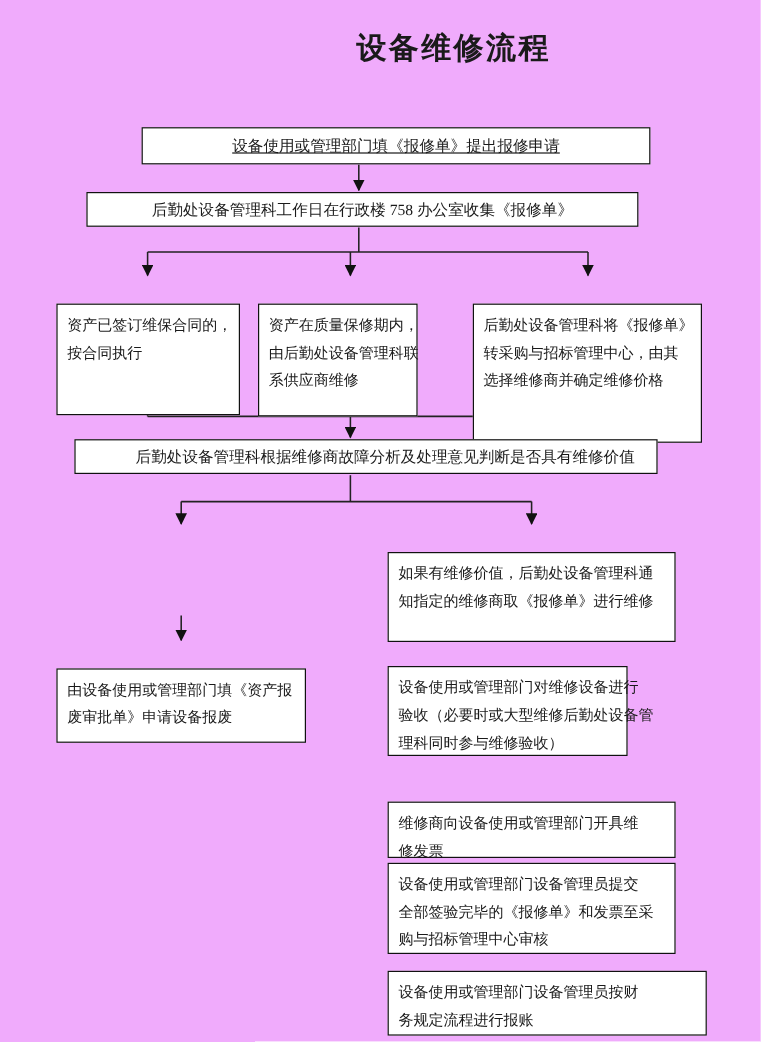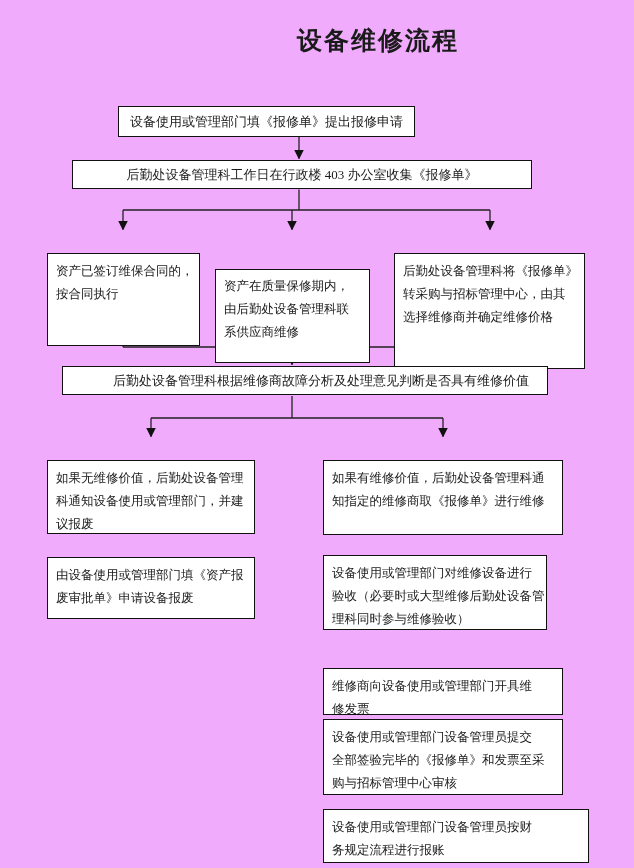--- a/index.html
+++ b/index.html
@@ -55,30 +55,30 @@
   .node.multi {
     padding: 6px 8px;
     margin-top: 22px;
   }
   .node.multi .txt {
     font-size: 12.5px;
     line-height: 23px;
   }
 
   
-  .n-submit   { left:118px; top:106px; width:297px; height:31px; }
+  .n-submit   { left:118px; top:106px; width:424px; height:31px;text-decoration:underline; }
   .n-collect  { left: 72px; top:160px; width:460px; height:29px; }
   .n-contract { left: 47px; top:231px; width:153px; height:93px; }
-  .n-warranty { left:215px; top:247px; width:155px; height:94px;font-family:Liberation Mono, monospace; }
+  .n-warranty { left:215px; top:231px; width:133px; height:94px; }
   .n-transfer { left:394px; top:231px; width:191px; height:116px; }
   .n-judge    { left: 62px; top:366px; width:486px; height:29px;padding-left:32px; }
   .n-novalue  { left: 47px; top:438px; width:208px; height:74px; }
   .n-hasvalue { left:323px; top:438px; width:240px; height:75px; }
   .n-scrap    { left: 47px; top:535px; width:208px; height:62px; }
-  .n-accept   { left:323px; top:533px; width:224px; height:75px; }
+  .n-accept   { left:323px; top:533px; width:200px; height:75px; }
   .n-invoice  { left:323px; top:646px; width:240px; height:47px; }
   .n-review   { left:323px; top:697px; width:240px; height:76px; }
   .n-reimburse{ left:323px; top:787px; width:266px; height:54px; }
 </style>
 </head>
 <body>
 
 <div class="page">
 
   <div class="doc-title">设备维修流程</div>
@@ -115,21 +115,21 @@
       <path d="M443 674 L443 695.5" marker-end="url(#ah)"></path>
       <path d="M443 774 L443 791.5" marker-end="url(#ah)"></path>
     </g>
   </svg>
 
   <div class="node center n-submit">
     <span class="txt">设备使用或管理部门填《报修单》提出报修申请</span>
   </div>
 
   <div class="node center n-collect">
-    <span class="txt">后勤处设备管理科工作日在行政楼 403 办公室收集《报修单》</span>
+    <span class="txt">后勤处设备管理科工作日在行政楼 758 办公室收集《报修单》</span>
   </div>
 
   <div class="node multi n-contract">
     <span class="txt">资产已签订维保合同的，
 按合同执行</span>
   </div>
 
   <div class="node multi n-warranty">
     <span class="txt">资产在质量保修期内，
 由后勤处设备管理科联
@@ -139,25 +139,20 @@
   <div class="node multi n-transfer">
     <span class="txt">后勤处设备管理科将《报修单》
 转采购与招标管理中心，由其
 选择维修商并确定维修价格</span>
   </div>
 
   <div class="node center n-judge">
     <span class="txt">后勤处设备管理科根据维修商故障分析及处理意见判断是否具有维修价值</span>
   </div>
 
-  <div class="node multi n-novalue">
-    <span class="txt">如果无维修价值，后勤处设备管理
-科通知设备使用或管理部门，并建
-议报废</span>
-  </div>
 
   <div class="node multi n-hasvalue">
     <span class="txt">如果有维修价值，后勤处设备管理科通
 知指定的维修商取《报修单》进行维修</span>
   </div>
 
   <div class="node multi n-scrap">
     <span class="txt">由设备使用或管理部门填《资产报
 废审批单》申请设备报废</span>
   </div>

